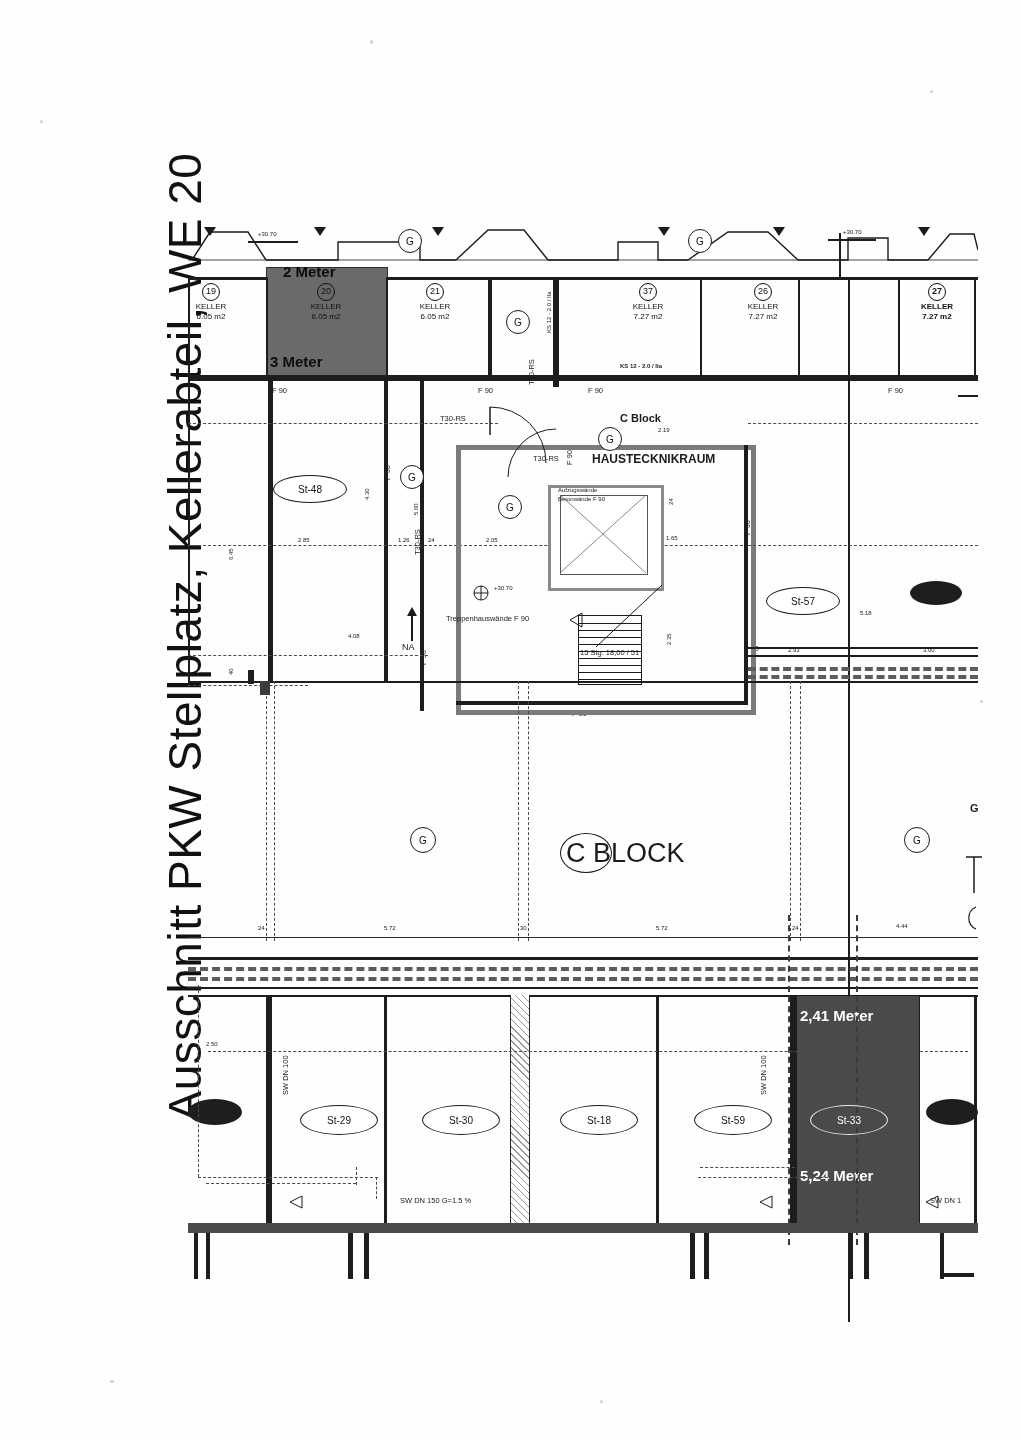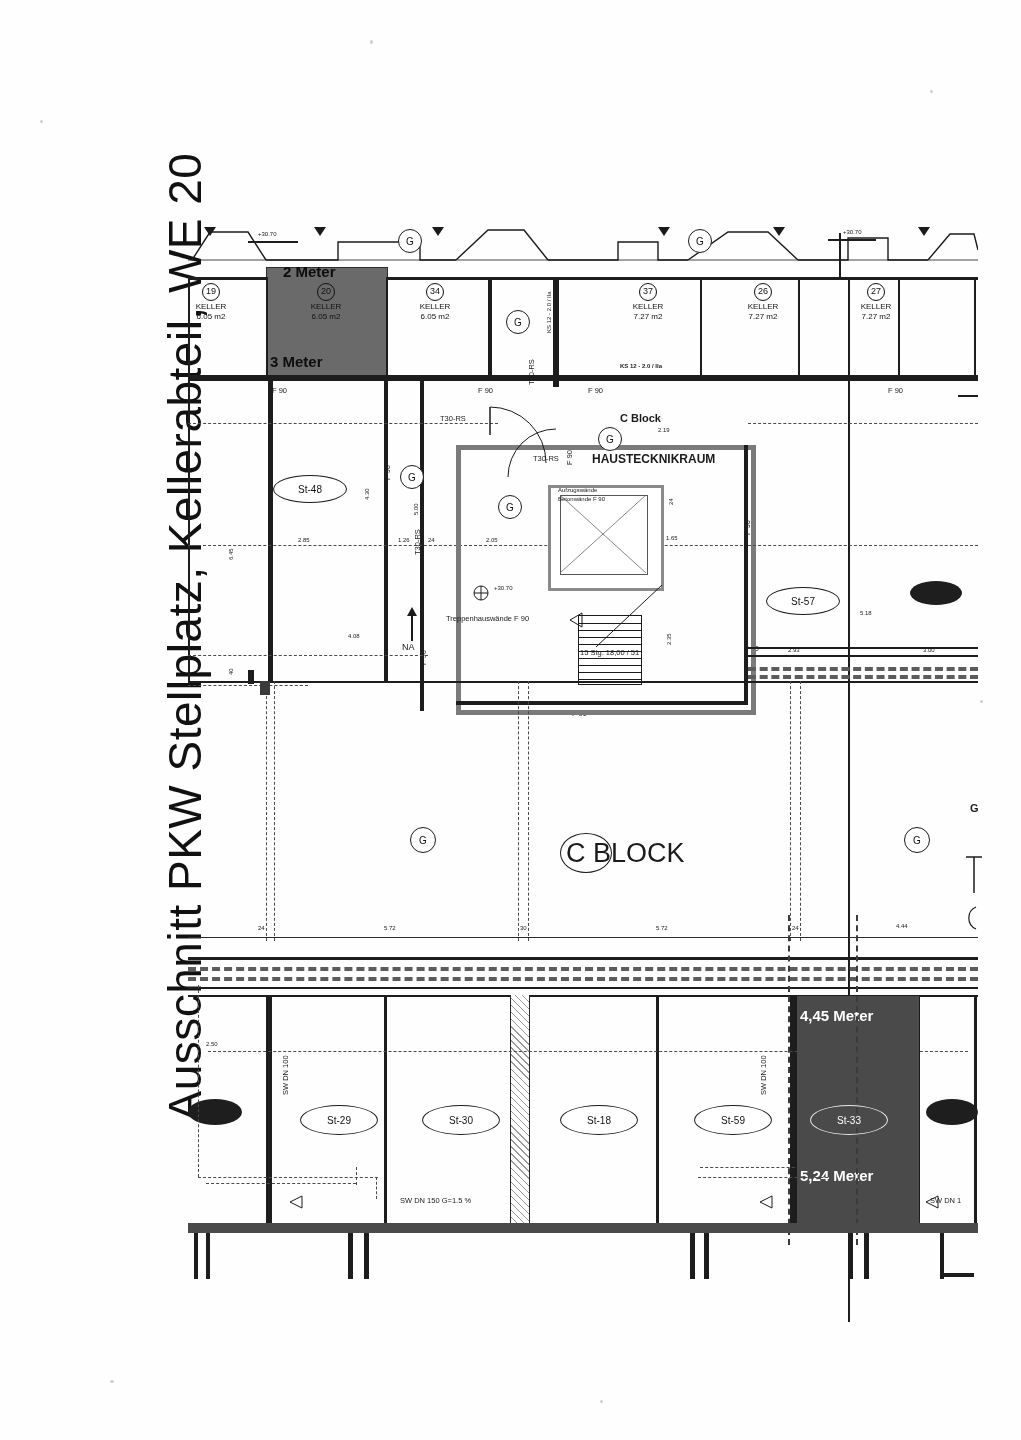--- a/index.html
+++ b/index.html
@@ -278,35 +278,35 @@
       <span class="keller-num">19</span><br>
       <span>KELLER</span><br>
       <span>6.05 m2</span>
     </div>
     <div class="keller-cell" style="left:103px;top:68px;width:70px;">
       <span class="keller-num">20</span><br>
       <span>KELLER</span><br>
       <span>6.05 m2</span>
     </div>
     <div class="keller-cell" style="left:212px;top:68px;width:70px;">
-      <span class="keller-num">34</span><br>
+      <span class="keller-num">21</span><br>
       <span>KELLER</span><br>
       <span>6.05 m2</span>
     </div>
     <div class="keller-cell" style="left:425px;top:68px;width:70px;">
       <span class="keller-num">37</span><br>
       <span>KELLER</span><br>
       <span>7.27 m2</span>
     </div>
     <div class="keller-cell" style="left:540px;top:68px;width:70px;">
       <span class="keller-num">26</span><br>
       <span>KELLER</span><br>
       <span>7.27 m2</span>
     </div>
-    <div class="keller-cell" style="left:653px;top:68px;width:70px;">
+    <div class="keller-cell" style="left:714px;top:68px;width:70px;font-weight:bold;">
       <span class="keller-num">27</span><br>
       <span>KELLER</span><br>
       <span>7.27 m2</span>
     </div>
 
     <div class="circ" style="left:318px;top:95px;width:22px;height:22px;">G</div>
 
     <div class="annot" style="left:95px;top:48px;">2 Meter</div>
     <div class="annot" style="left:82px;top:138px;">3 Meter</div>
 
@@ -463,21 +463,21 @@
     <div class="ln v thick" style="left:78px;top:780px;width:6px;height:230px;"></div>
     <div class="ln v thick" style="left:196px;top:780px;width:3px;height:230px;"></div>
     <div class="ln v thick" style="left:332px;top:780px;width:3px;height:230px;"></div>
     <div class="ln v thick" style="left:468px;top:780px;width:3px;height:230px;"></div>
     <div class="ln v thick" style="left:602px;top:780px;width:6px;height:230px;"></div>
     <div class="ln v thick" style="left:786px;top:780px;width:3px;height:230px;"></div>
 
     <div class="hatch" style="left:322px;top:780px;width:18px;height:230px;"></div>
 
     <div class="wall-dark" style="left:608px;top:780px;width:122px;height:230px;"></div>
-    <div class="annot onwall" style="left:612px;top:792px;">4,45 Meter</div>
+    <div class="annot onwall" style="left:612px;top:792px;">2,41 Meter</div>
     <div class="annot onwall" style="left:612px;top:952px;">5,24 Meter</div>
 
     <div class="dashdot-v" style="left:668px;top:700px;height:330px;"></div>
     <div class="dashdot-v" style="left:600px;top:700px;height:330px;"></div>
 
     <div class="ellipse" style="left:112px;top:890px;width:76px;height:28px;">St-29</div>
     <div class="ellipse" style="left:234px;top:890px;width:76px;height:28px;">St-30</div>
     <div class="ellipse" style="left:372px;top:890px;width:76px;height:28px;">St-18</div>
     <div class="ellipse" style="left:506px;top:890px;width:76px;height:28px;">St-59</div>
     <div class="ellipse" style="left:622px;top:890px;width:76px;height:28px;background:transparent;color:#ffffff;border-color:#e8e8e8;">St-33</div>

